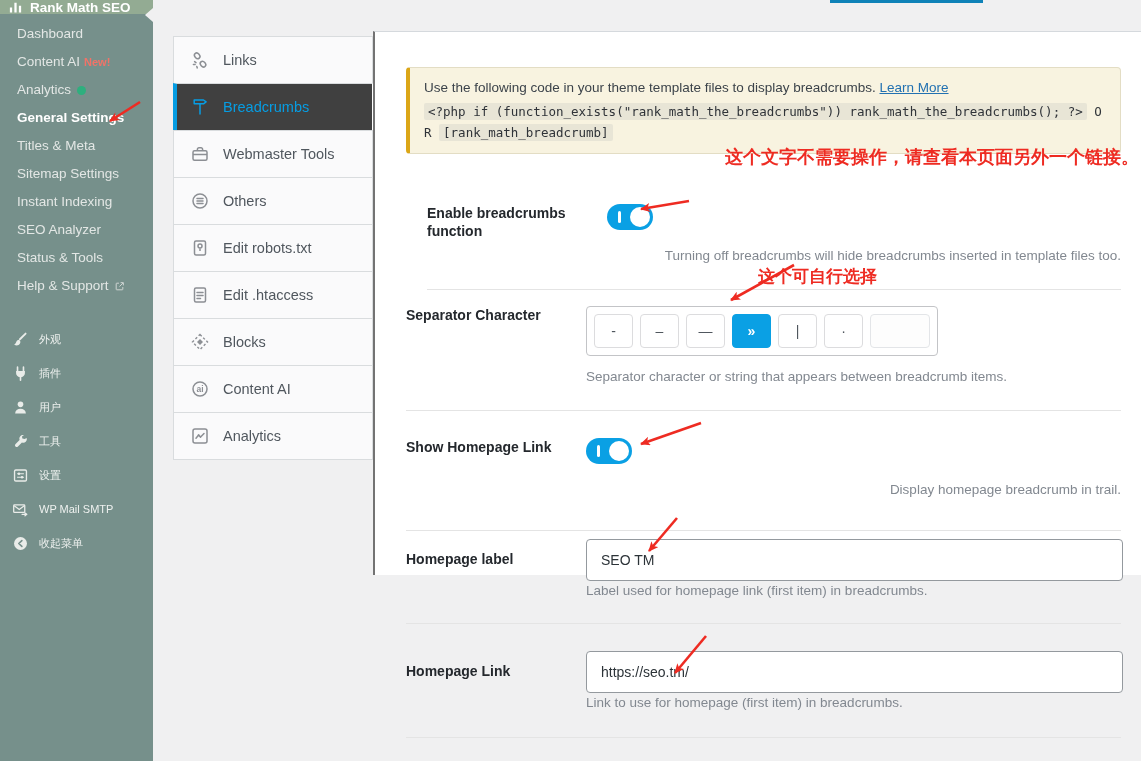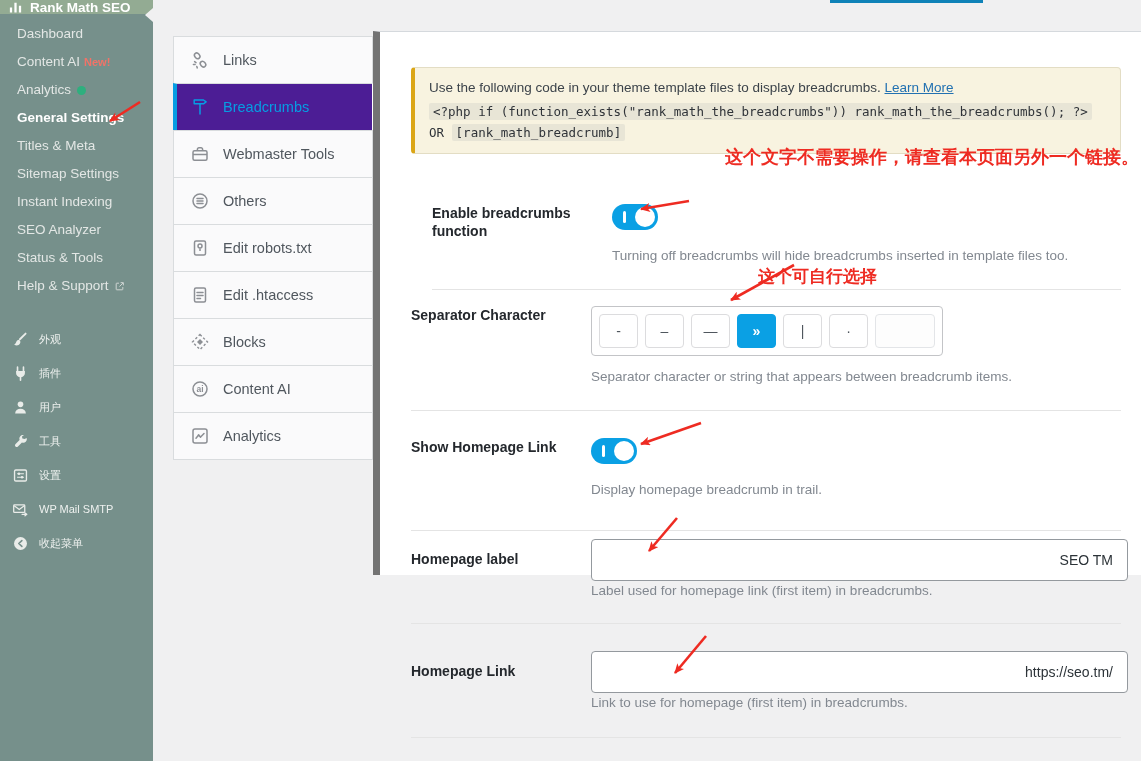--- a/index.html
+++ b/index.html
@@ -25,24 +25,24 @@
   
   .tab-underline-sliver { position:absolute; left:830px; top:0; width:153px; height:3px; background:#0f82b8; z-index:1; }
 
   
   .panel { position:absolute; left:173px; top:31px; width:968px; height:730px; z-index:1; }
   .tabcol { position:absolute; left:0; top:5px; width:200px; }
   .tab { display:flex; align-items:center; gap:13px; height:48px; padding:0 14px 0 16px; background:#fafafb; border:1px solid #d9dcde; margin-top:-1px; font-size:14.5px; color:#50575e; cursor:pointer; }
   .tab:first-child { margin-top:0; }
   .tab .ticon { width:20px; height:20px; color:#8c8f94; flex:0 0 auto; }
   .tab .ticon svg { width:20px; height:20px; display:block; }
-  .tab.active { background:#4c1d95; border-left:4px solid #069de3; border-right-color:#fff; padding-left:13px; color:#069de3; }
+  .tab.active { background:#404040; border-left:4px solid #069de3; border-right-color:#fff; padding-left:13px; color:#069de3; }
   .tab.active .ticon { color:#069de3; }
 
-  .maincol { position:absolute; left:200px; top:0; width:768px; height:544px; background:#fff; border-top:1px solid #d5d9dd; border-left:7px solid #737373; padding:35px 20px 0 31px; }
+  .maincol { position:absolute; left:200px; top:0; width:768px; height:544px; background:#fff; border-top:1px solid #d5d9dd; border-left:2px solid #737373; padding:35px 20px 0 31px; }
 
   
   .notice { background:#f8f3e0; border:1px solid #e3ddc4; border-left:4px solid #dba617; border-radius:4px; padding:9px 14px 10px; font-size:13.5px; line-height:1.6; color:#3c434a; position:relative; }
   .notice a { color:#2271b1; text-decoration:underline; cursor:pointer; }
   .notice .codeline { margin-top:2px; font-family:"DejaVu Sans Mono", monospace; font-size:12.5px; line-height:1.7; color:#2f3338; word-break:break-all; }
   .notice .code { background:#e8e5d6; padding:1px 4px; border-radius:2px; }
 
   
   .row { display:flex; border-bottom:1px solid #e4e4e4; }
   .row-label { width:180px; flex:0 0 auto; font-size:14px; font-weight:bold; color:#24282d; line-height:1.3; }
@@ -52,31 +52,31 @@
   .r1 { padding:14px 0 26px; margin-top:36px;margin-left:21px; }
   .r2 { padding:16px 0 26px; }
   .r3 { padding:27px 0 33px; }
   .r4 { padding:8px 0 25px; }
   .r5 { padding:27px 0 27px; }
 
   
   .toggle { position:relative; width:46px; height:26px; border-radius:13px; background:#0aa0e4; cursor:pointer; display:inline-block; }
   .toggle .bar { position:absolute; left:11px; top:7px; width:3px; height:12px; border-radius:2px; background:#fff; }
   .toggle .knob { position:absolute; right:3px; top:3px; width:20px; height:20px; border-radius:50%; background:#fff; }
-  .tog-desc { margin-top:14px; }
+  .tog-desc { margin-top:14px;text-align:right; }
 
   
   .sep-box { display:inline-flex; gap:7px; padding:7px; background:#fff; border:1px solid #c3c4c7; border-radius:4px; }
   .sep-opt { width:39px; height:34px; border:1px solid #dcdcde; border-radius:4px; background:#fff; display:flex; align-items:center; justify-content:center; font-size:14px; color:#50575e; cursor:pointer; }
   .sep-opt.selected { background:#0aa0e4; border-color:#0aa0e4; color:#fff; font-weight:bold; }
   .sep-custom { width:60px; height:34px; border:1px solid #e3e5e8; border-radius:4px; background:#fdfdfd; cursor:text; }
   .sep-desc { margin-top:13px; }
 
   
-  .txt { width:537px; height:42px; border:1px solid #94999e; border-radius:4px; padding:0 14px; font-size:14px; color:#2c3338; font-family:"Liberation Sans", sans-serif; background:#fff;text-align:right; }
+  .txt { width:537px; height:42px; border:1px solid #94999e; border-radius:4px; padding:0 14px; font-size:14px; color:#2c3338; font-family:"Liberation Sans", sans-serif; background:#fff; }
   .in-desc { margin-top:2px; }
   .lbl-pad { padding-top:11px; }
 
   
   .red-note { position:absolute; color:#ee2b22; font-weight:bold; z-index:6; white-space:nowrap; }
   .note1 { top:145px; right:2px; font-size:18px; }
   .note2 { top:265px; left:758px; font-size:17px; }
   .overlay { position:absolute; left:0; top:0; width:1141px; height:761px; z-index:5; pointer-events:none; }
 </style>
 </head>

